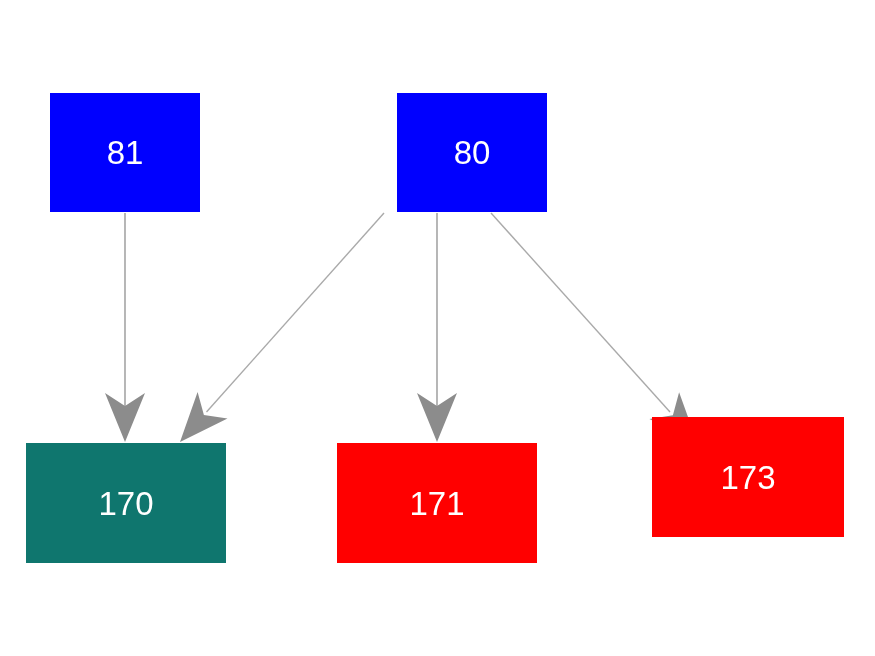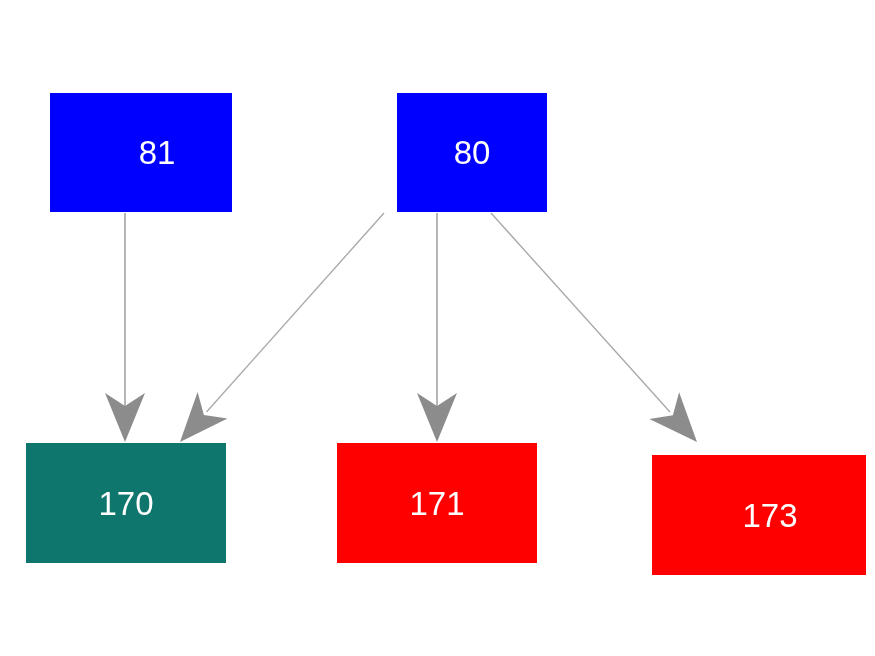--- a/index.html
+++ b/index.html
@@ -31,21 +31,21 @@
     color: #ffffff;
     font-size: 33px;
     line-height: 1;
     user-select: none;
   }
   
   .node-81  { left: 50px;  top: 93px;  width: 150px; height: 119px; }
   .node-80  { left: 362px; top: 93px;  width: 150px; height: 119px; }
   .node-170 { left: 26px;  top: 443px; width: 200px; height: 120px; }
   .node-171 { left: 337px; top: 443px; width: 200px; height: 120px; }
-  .node-173 { left: 652px; top: 455px; width: 192px; height: 120px; padding-left: 22px; }
+  .node-173 { left: 652px; top: 417px; width: 192px; height: 120px; }
 </style>
 </head>
 <body>
 
 <div class="canvas">
 
   <svg class="edge-layer" viewBox="0 0 875 656" xmlns="http://www.w3.org/2000/svg">
 
     <g>
       <line x1="125" y1="213" x2="125" y2="407" stroke-width="1.7" fill="none" stroke="#aaaaaa"></line>
@@ -61,21 +61,21 @@
       <line x1="437" y1="213" x2="437" y2="407" stroke-width="1.7" fill="none" stroke="#aaaaaa"></line>
       <polygon points="437,442 417,393 437,406 457,393" fill="#8c8c8c"></polygon>
     </g>
 
     <g>
       <line x1="491" y1="213" x2="670" y2="412" stroke-width="1.4" fill="none" stroke="#aaaaaa"></line>
       <polygon points="697,442 679.1,392.2 672.9,415.2 649.4,418.9" fill="#8c8c8c"></polygon>
     </g>
   </svg>
 
-  <div class="node node-81" style="background-color: rgb(0, 0, 255); padding-left: 32px;">
+  <div class="node node-81" style="background-color: rgb(0, 0, 255);">
     <span>81</span>
   </div>
 
   <div class="node node-80" style="background-color: rgb(0, 0, 255); margin-left: 35px;">
     <span>80</span>
   </div>
 
   <div class="node node-170" style="background-color: #0f766e;">
     <span>170</span>
   </div>

